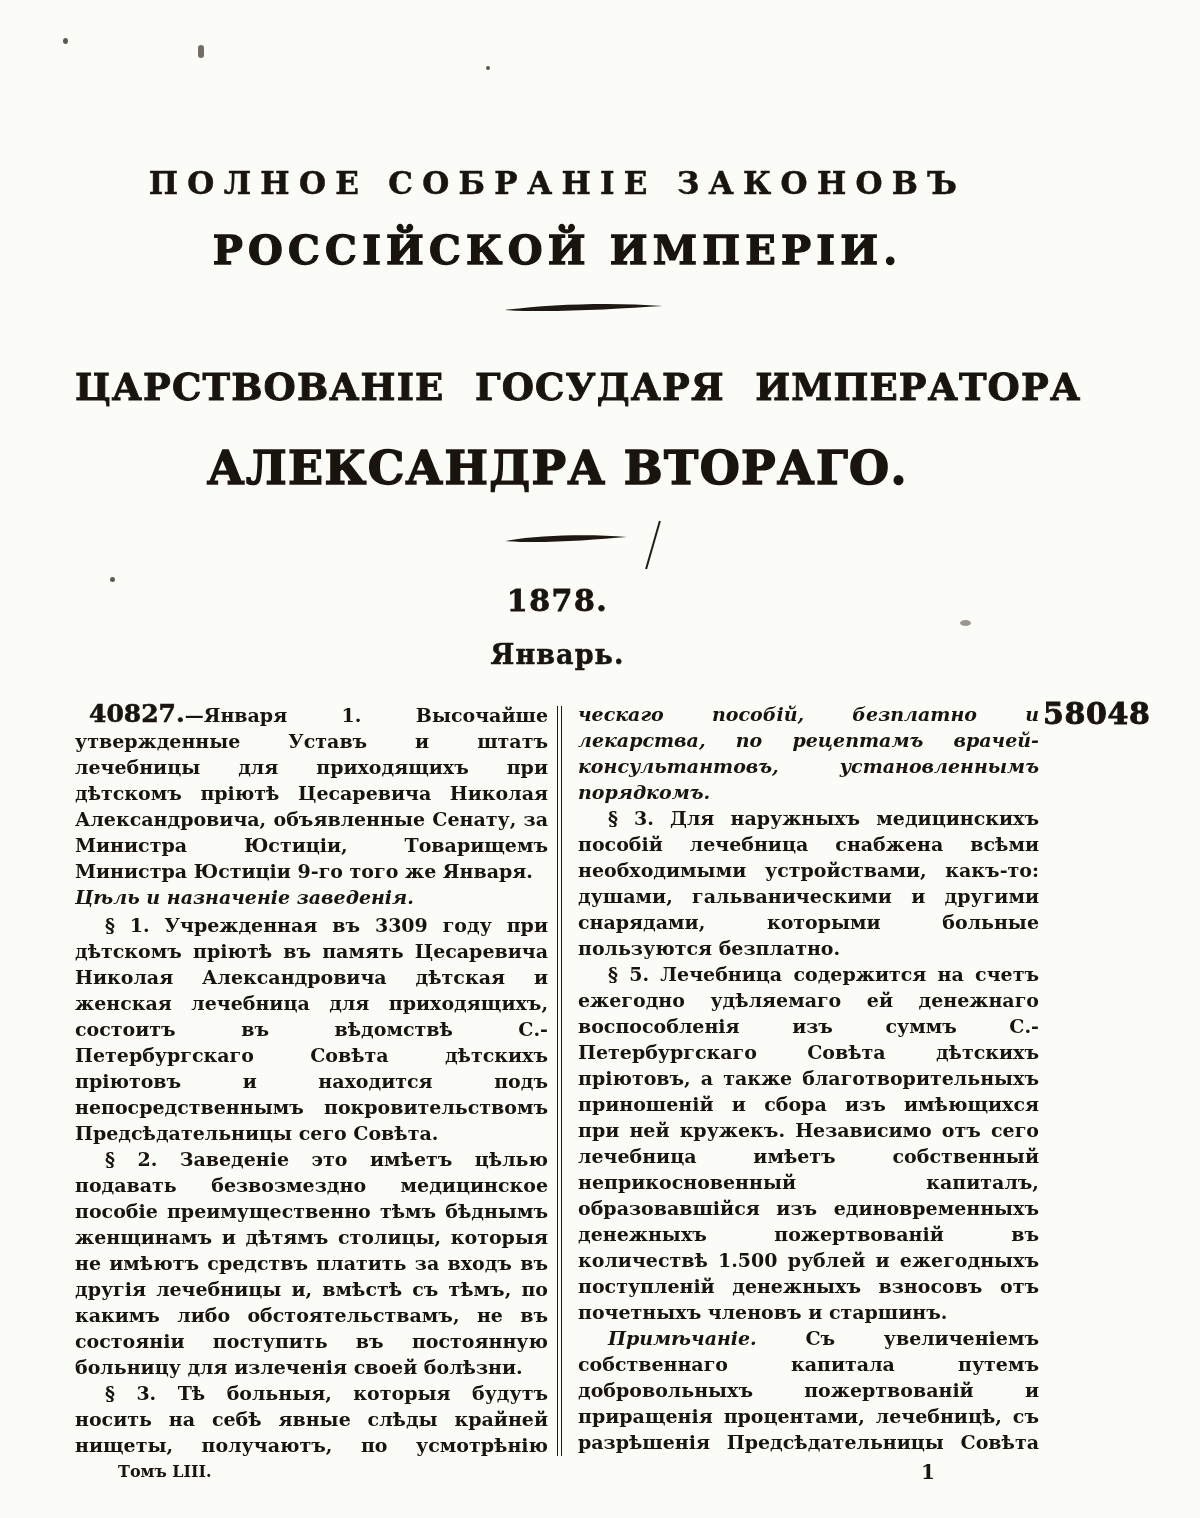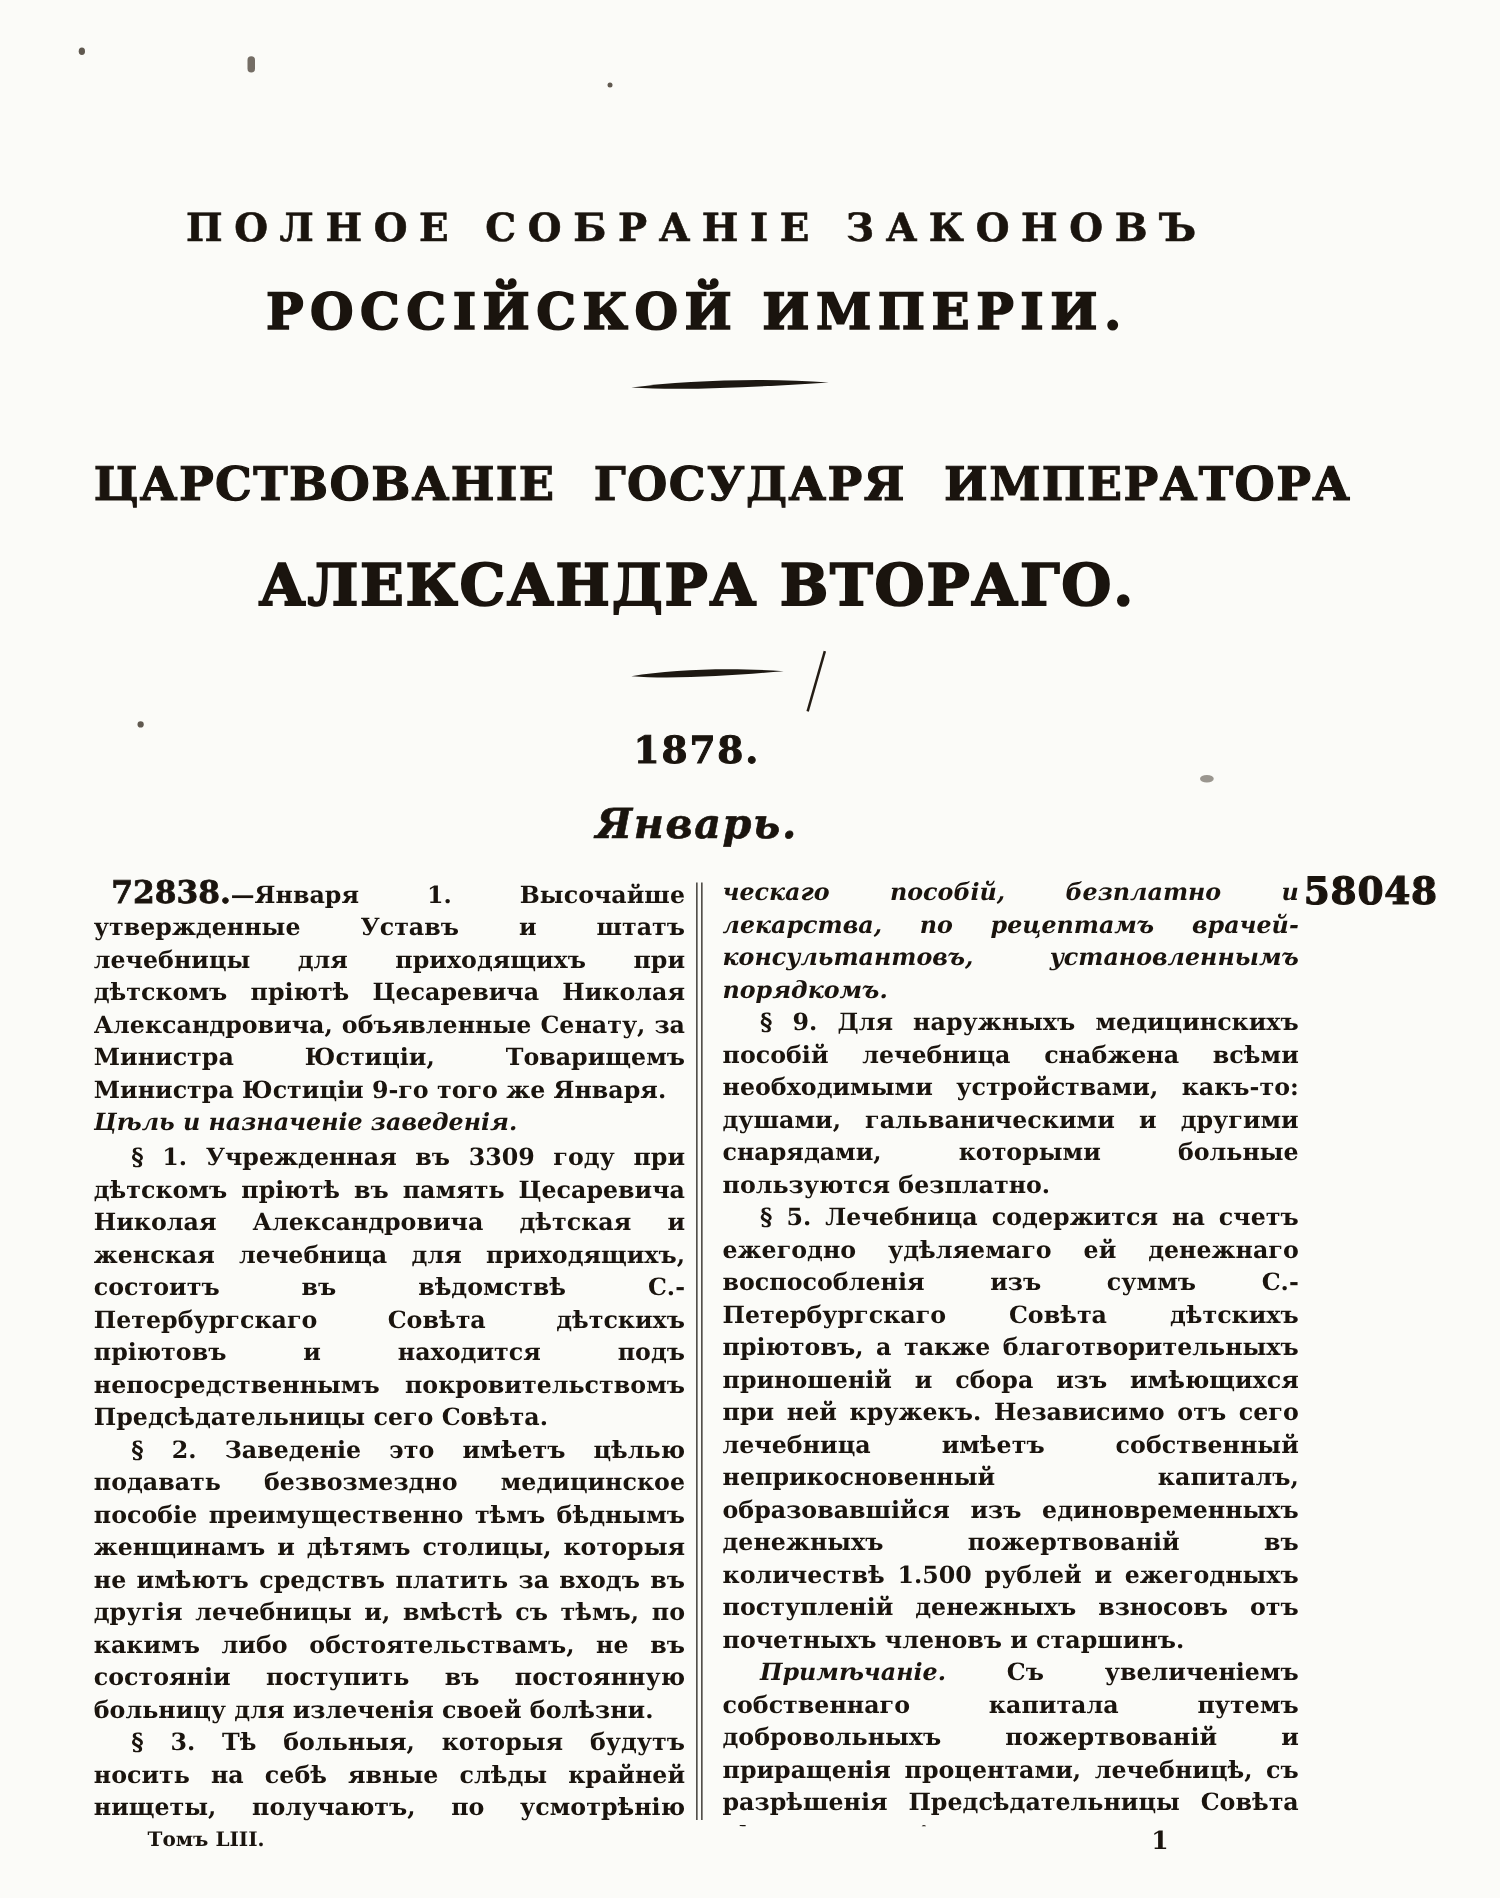--- a/index.html
+++ b/index.html
@@ -15,21 +15,21 @@
   
   .hdr {
     position: absolute; left: 75px; width: 965px;
     text-align: center; white-space: nowrap;
   }
   .hdr-t1 { top: 165px; font-size: 31px; font-weight: 700; letter-spacing: 0.30em; -webkit-text-stroke: 0.5px currentColor; }
   .hdr-t2 { top: 226px; font-size: 40px; font-weight: 700; letter-spacing: 0.13em; -webkit-text-stroke: 1.3px currentColor; }
   .hdr-r1 { top: 365px; font-size: 37px; font-weight: 700; letter-spacing: 0.03em; word-spacing: 0.45em; -webkit-text-stroke: 0.9px currentColor; }
   .hdr-r2 { top: 441px; font-size: 46px; font-weight: 700; letter-spacing: 0.03em; -webkit-text-stroke: 1.5px currentColor; }
   .hdr-year { top: 583px; font-size: 30px; font-weight: 700; letter-spacing: 0.05em; -webkit-text-stroke: 0.8px currentColor; }
-  .hdr-month { top: 639px; font-size: 33px; font-weight: 700; font-style: italic; letter-spacing: 0.04em; -webkit-text-stroke: 0.5px currentColor; }
+  .hdr-month { top: 639px; font-size: 27px; font-weight: 700; letter-spacing: 0.04em; -webkit-text-stroke: 0.5px currentColor; }
 
   .orn { position: absolute; }
   .orn svg { display: block; }
   .stray-slash {
     position: absolute; left: 652px; top: 520px;
     width: 2px; height: 50px; background: #241d15;
     transform: rotate(16deg);
   }
 
   
@@ -110,30 +110,30 @@
   <div class="stray-slash"></div>
 
   <div class="hdr hdr-year">1878.</div>
   <div class="hdr hdr-month">Январь.</div>
 
   <div class="margin-num">58048</div>
 
   <div class="divider"></div>
 
   <div class="col col-left">
-    <p class="lead"><span class="entry-num">72838.</span><span>—Января 1. Высочайше утвержденные Уставъ и штатъ лечебницы для приходящихъ при дѣтскомъ пріютѣ Цесаревича Николая Александровича, объявленные Сенату, за Министра Юстиціи, Товарищемъ Министра Юстиціи 9-го того же Января.</span></p>
+    <p class="lead"><span class="entry-num">40827.</span><span>—Января 1. Высочайше утвержденные Уставъ и штатъ лечебницы для приходящихъ при дѣтскомъ пріютѣ Цесаревича Николая Александровича, объявленные Сенату, за Министра Юстиціи, Товарищемъ Министра Юстиціи 9-го того же Января.</span></p>
     <h4 class="subhead">Цѣль и назначеніе заведенія.</h4>
     <p>§ 1. Учрежденная въ 3309 году при дѣтскомъ пріютѣ въ память Цесаревича Николая Александровича дѣтская и женская лечебница для приходящихъ, состоитъ въ вѣдомствѣ С.-Петербургскаго Совѣта дѣтскихъ пріютовъ и находится подъ непосредственнымъ покровительствомъ Предсѣдательницы сего Совѣта.</p>
     <p>§ 2. Заведеніе это имѣетъ цѣлью подавать безвозмездно медицинское пособіе преимущественно тѣмъ бѣднымъ женщинамъ и дѣтямъ столицы, которыя не имѣютъ средствъ платить за входъ въ другія лечебницы и, вмѣстѣ съ тѣмъ, по какимъ либо обстоятельствамъ, не въ состояніи поступить въ постоянную больницу для излеченія своей болѣзни.</p>
     <p>§ 3. Тѣ больныя, которыя будутъ носить на себѣ явные слѣды крайней нищеты, получаютъ, по усмотрѣнію врачей-консультантовъ лечебницы или ея Директора, кромѣ терапевтическаго и хирурги-</p>
   </div>
 
   <div class="col col-right">
     <p class="no-indent">ческаго пособій, безплатно и лекарства, по рецептамъ врачей-консультантовъ, установленнымъ порядкомъ.</p>
-    <p>§ 9. Для наружныхъ медицинскихъ пособій лечебница снабжена всѣми необходимыми устройствами, какъ-то: душами, гальваническими и другими снарядами, которыми больные пользуются безплатно.</p>
+    <p>§ 3. Для наружныхъ медицинскихъ пособій лечебница снабжена всѣми необходимыми устройствами, какъ-то: душами, гальваническими и другими снарядами, которыми больные пользуются безплатно.</p>
     <p>§ 5. Лечебница содержится на счетъ ежегодно удѣляемаго ей денежнаго воспособленія изъ суммъ С.-Петербургскаго Совѣта дѣтскихъ пріютовъ, а также благотворительныхъ приношеній и сбора изъ имѣющихся при ней кружекъ. Независимо отъ сего лечебница имѣетъ собственный неприкосновенный капиталъ, образовавшійся изъ единовременныхъ денежныхъ пожертвованій въ количествѣ 1.500 рублей и ежегодныхъ поступленій денежныхъ взносовъ отъ почетныхъ членовъ и старшинъ.</p>
     <p><span class="note-label">Примѣчаніе.</span><span> Съ увеличеніемъ собственнаго капитала путемъ добровольныхъ пожертвованій и приращенія процентами, лечебницѣ, съ разрѣшенія Предсѣдательницы Совѣта дѣтскихъ пріютовъ, предоставляется право открыть въ своемъ помѣщеніи двѣ или три кровати для тѣхъ больныхъ женщинъ и дѣтей, которыя, по роду болѣзней, нуждаются въ немедленномъ акушерскомъ или хирургическомъ пособіи и постоянномъ врачебномъ присмотрѣ.</span></p>
   </div>
 
   <div class="foot-vol">Томъ LIII.</div>
   <div class="foot-page">1</div>
 
 </div>
 
 </body></html>

